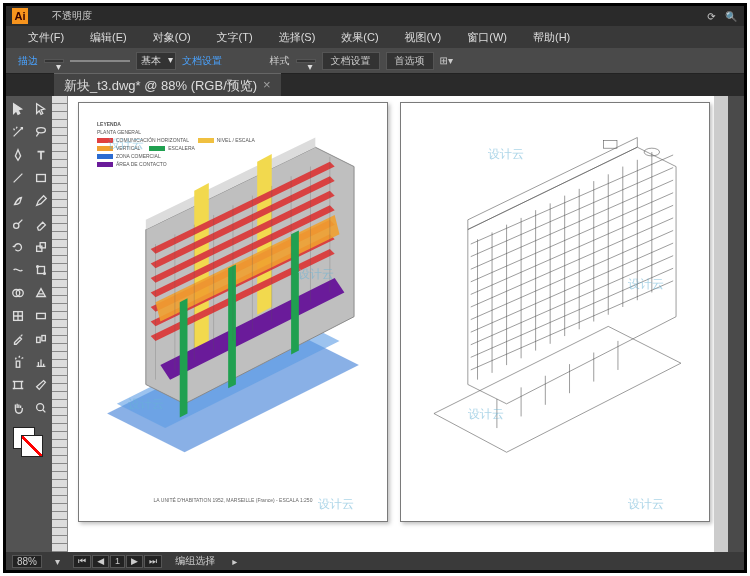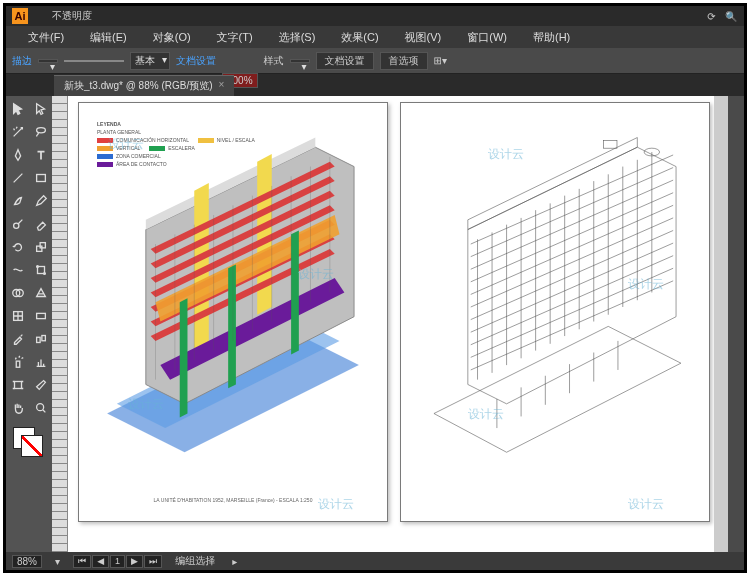--- a/index.html
+++ b/index.html
@@ -9,32 +9,32 @@
   
   .titlebar { height: 20px; background: #2a2a2a; display: flex; align-items: center; padding: 0 6px; color: #ccc; font-size: 10px; }
   .ai-logo { width: 16px; height: 16px; background: #f7941d; color: #330000; font-weight: bold; font-size: 11px; display: flex; align-items: center; justify-content: center; margin-right: 24px; }
   .titlebar-right { margin-left: auto; display: flex; gap: 10px; }
 
   
   .menubar { height: 22px; background: #393939; display: flex; align-items: center; padding: 0 16px; gap: 14px; }
   .menubar span { color: #ddd; font-size: 11px; padding: 2px 6px; cursor: default; }
 
   
-  .controlbar { height: 26px; background: #4a4a4a; display: flex; align-items: center; padding: 0 6px; gap: 6px; color: #ccc; font-size: 10px; border-bottom: 1px solid #222; }
+  .controlbar { height: 26px; background: #4a4a4a; display: flex; align-items: center; padding: 0 12px; gap: 6px; color: #ccc; font-size: 10px; border-bottom: 1px solid #222; }
   .controlbar .label { color: #ccc; }
   .controlbar .dropdown { background: #333; border: 1px solid #555; color: #ddd; padding: 1px 14px 1px 4px; font-size: 10px; position: relative; }
   .controlbar .dropdown::after { content: "▾"; position: absolute; right: 2px; }
   .controlbar .stroke-line { width: 60px; height: 2px; background: #000; border: 1px solid #888; }
   .controlbar .blue { color: #4aa3ff; }
   .controlbar .pct { background: #7f1d1d; border: 1px solid #555; padding: 1px 4px; margin-top: 39px; }
   .controlbar .btn { background: #333; border: 1px solid #555; padding: 1px 8px; }
 
   
   .tabbar { height: 22px; background: #2a2a2a; display: flex; align-items: center; padding-left: 48px; }
-  .tab { background: #444; color: #ddd; font-size: 10px; padding: 3px 10px; border-top: 1px solid #666; display: flex; gap: 6px; }
+  .tab { background: #444; color: #ddd; font-size: 13px; padding: 3px 10px; border-top: 1px solid #666; display: flex; gap: 6px; }
   .tab .close { opacity: 0.6; }
 
   
   .main { display: flex; height: calc(100% - 90px - 18px); background: #333; }
 
   
   .tools { width: 46px; background: #535353; display: grid; grid-template-columns: repeat(2, 22px); grid-auto-rows: 22px; gap: 1px; padding: 2px 1px; align-content: start; }
   .tool { background: #535353; color: #ddd; font-size: 12px; display: flex; align-items: center; justify-content: center; border: 1px solid transparent; }
   .tool svg { width: 14px; height: 14px; stroke: #ddd; fill: none; stroke-width: 1.5; }
   .swatch { grid-column: 1 / span 2; height: 40px; position: relative; margin-top: 3px; }

